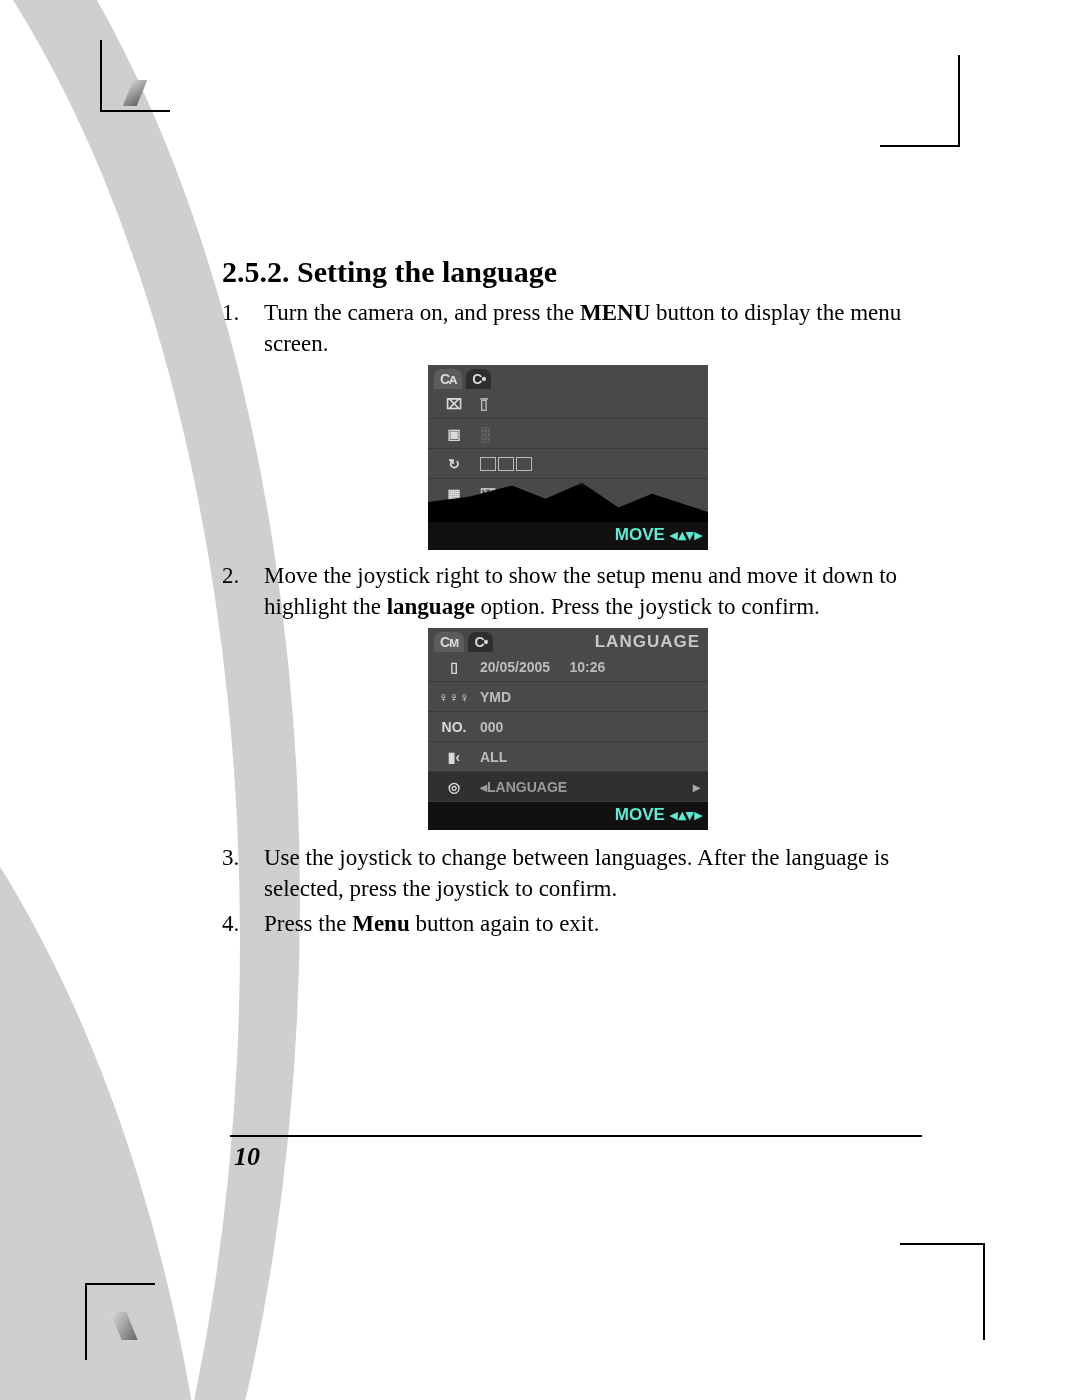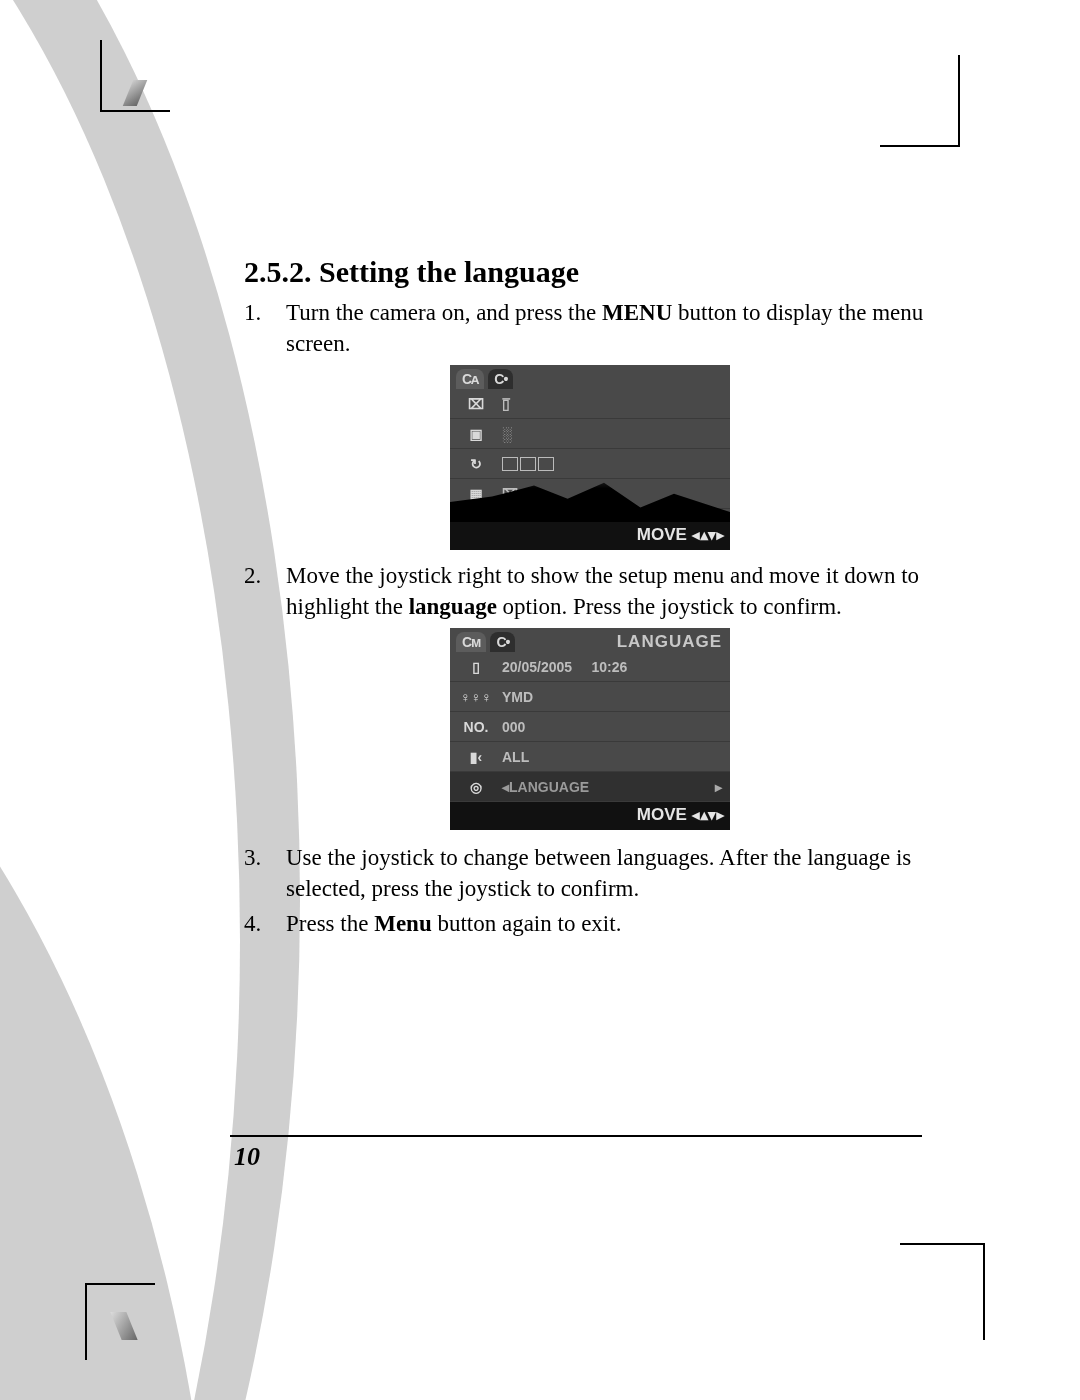--- a/index.html
+++ b/index.html
@@ -49,21 +49,21 @@
     position:absolute;
     left:-1180px;top:540px;
     width:1400px;height:2400px;
     border-radius:50%;
     background:#cfcfcf;
   }
 
   
   .content{
     position:absolute;
-    left:244px;
+    left:222px;
     top:255px;
     width:692px;
   }
   h2{
     margin:0 0 8px 0;
     font-size:30px;
     font-weight:bold;
   }
   ol.steps{
     margin:0;
@@ -119,21 +119,21 @@
   .lcd .menurow .l{flex:0 0 36px;font-size:14px;text-align:center;}
   .lcd .menurow .r{flex:1;font-size:14px;color:#bdbdbd;}
   .lcd .menurow.sel{background:#303030;}
   .lcd .menurow.sel .r{color:#9a9a9a;}
   .lcd .menurow .tri{color:#aaa;font-size:14px;}
   .lcd .menurow .box3{display:inline-flex;gap:2px;}
   .lcd .menurow .box3 span{display:inline-block;width:14px;height:12px;border:1px solid #bbb;}
   .lcd .footer{
     display:flex;justify-content:flex-end;align-items:center;gap:5px;
     padding:3px 6px 5px 6px;
-    background:#111;color:#e5e5e5;font-size:17px;
+    background:#111;color:#5eead4;font-size:17px;
   }
   .lcd .arrowcluster{display:inline-flex;align-items:center;gap:1px;font-size:15px;}
   .lcd1-sil{
     position:absolute;left:0;right:0;bottom:26px;height:55px;
     background:linear-gradient(180deg,transparent 0%,#000 35%,#000 100%);
     clip-path:polygon(0% 100%,0% 60%,15% 50%,30% 30%,42% 54%,55% 25%,68% 70%,80% 45%,100% 78%,100% 100%);
     pointer-events:none;
   }
 
   

